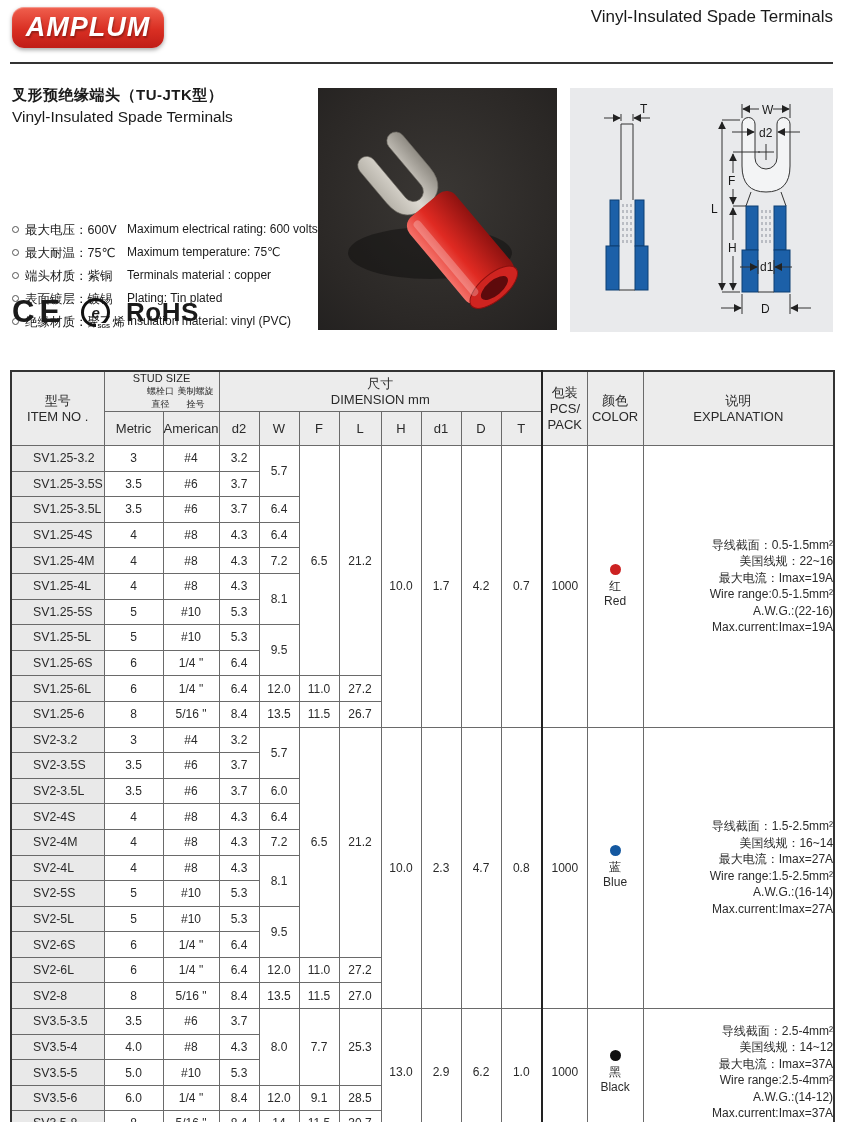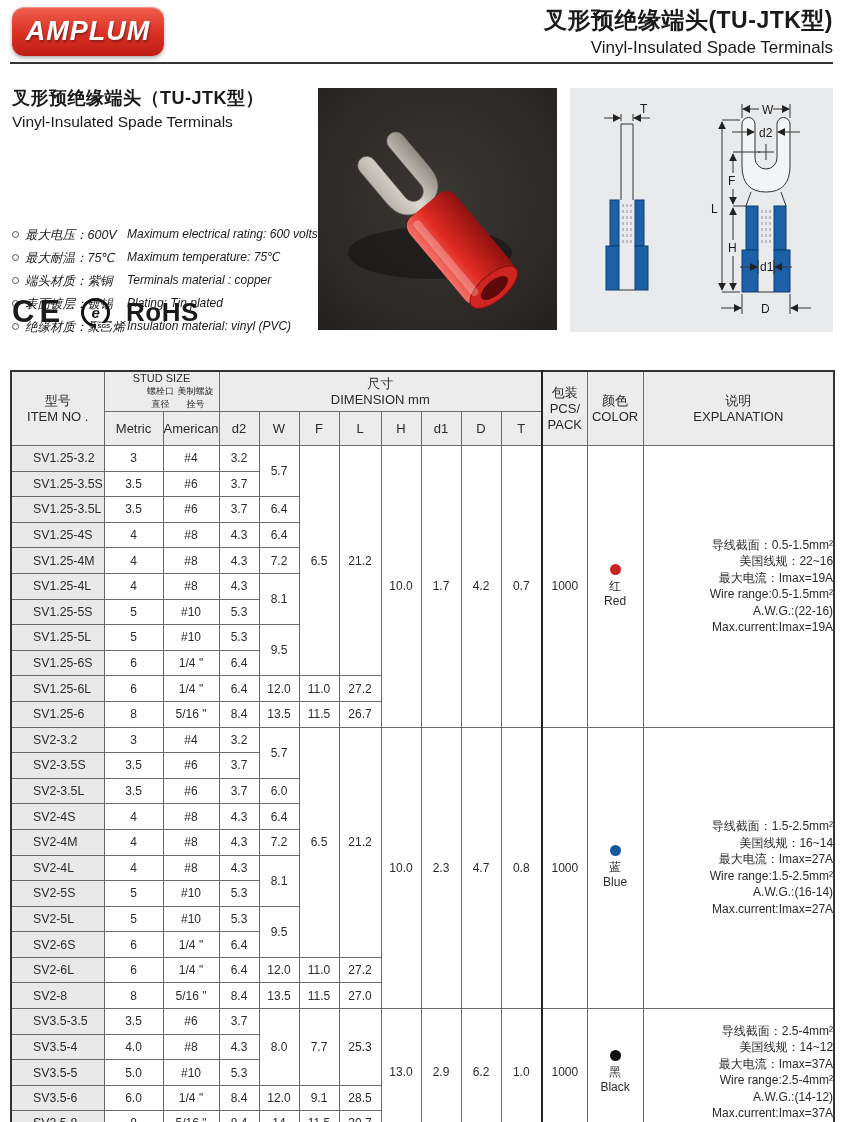--- a/index.html
+++ b/index.html
@@ -1,36 +1,36 @@
 <!DOCTYPE html>
 <html><head>
 <meta charset="utf-8">
 <style>
   * { margin:0; padding:0; box-sizing:border-box; }
   body { background:#777; font-family:"Liberation Sans","DejaVu Sans",sans-serif; }
   .page { position:relative; width:843px; height:1122px; background:#fff; margin:0 auto; overflow:hidden; color:#1a1a1a; }
 
   
-  .logo { position:absolute; left:12px; top:7px; width:152px; height:49px; border-radius:12px;
+  .logo { position:absolute; left:12px; top:7px; width:152px; height:41px; border-radius:12px;
           background:linear-gradient(#f0604e 0%, #d92f23 55%, #c01d17 100%);
           box-shadow:0 2px 4px rgba(0,0,0,.35), inset 0 1px 1px rgba(255,255,255,.4);
           display:flex; align-items:center; justify-content:center; }
   .logo span { color:#fff; font-size:27px; font-weight:bold; font-style:italic; letter-spacing:1px;
                text-shadow:1px 2px 2px rgba(0,0,0,.3); }
   .head-titles { position:absolute; right:10px; top:5px; text-align:right; }
   .ht-zh { font-size:23px; font-weight:600; letter-spacing:.5px; }
   .ht-en { font-size:17px; margin-top:2px; }
   .divider { position:absolute; left:10px; top:62px; width:823px; border-top:2px solid #333; }
 
   
   .prod-info { position:absolute; left:12px; top:86px; width:306px; }
-  .pi-zh { font-size:18px; font-weight:bold; letter-spacing:.5px; }
+  .pi-zh { font-size:15px; font-weight:bold; letter-spacing:.5px; }
   .pi-en { font-size:15.5px; margin-top:3px; }
   .spec-list { margin-top:96px; }
-  .spec-row { display:flex; align-items:flex-start; margin-bottom:6px;font-style:italic; }
+  .spec-row { display:flex; align-items:flex-start; margin-bottom:6px; }
   .bullet { width:7px; height:7px; border:1.3px solid #555; border-radius:50%; margin:4px 6px 0 0; flex:none; }
   .sp-zh { width:102px; font-size:12.5px; flex:none; }
   .sp-en { font-size:12px; white-space:nowrap; }
   .certs { position:absolute; left:12px; top:294px; display:flex; align-items:center; gap:16px; }
   .ce { font-size:31px; font-weight:700; letter-spacing:5px; }
   .sgs-mark { position:relative; width:29px; height:29px; border:3px solid #111; border-radius:50%;
               display:flex; align-items:center; justify-content:center; font-size:15px; font-weight:bold; font-style:italic; }
   .sgs-sub { position:absolute; right:-4px; bottom:-5px; font-size:6px; font-style:normal; background:#fff; padding:0 1px; letter-spacing:0; }
   .rohs { font-size:26px; font-weight:800; letter-spacing:.5px; }
 
@@ -60,21 +60,20 @@
 </style>
 </head>
 <body>
 
 <div class="page">
 
   <div class="logo">
     <span>AMPLUM</span>
   </div>
   <div class="head-titles">
-    <div class="ht-zh">叉形预绝缘端头(TU-JTK型)</div>
     <div class="ht-en">Vinyl-Insulated Spade Terminals</div>
   </div>
   <div class="divider"></div>
 
   <div class="prod-info">
     <div class="pi-zh">叉形预绝缘端头（TU-JTK型）</div>
     <div class="pi-en">Vinyl-Insulated Spade Terminals</div>
     <div class="spec-list">
       <div class="spec-row">
         <span class="bullet"></span>

